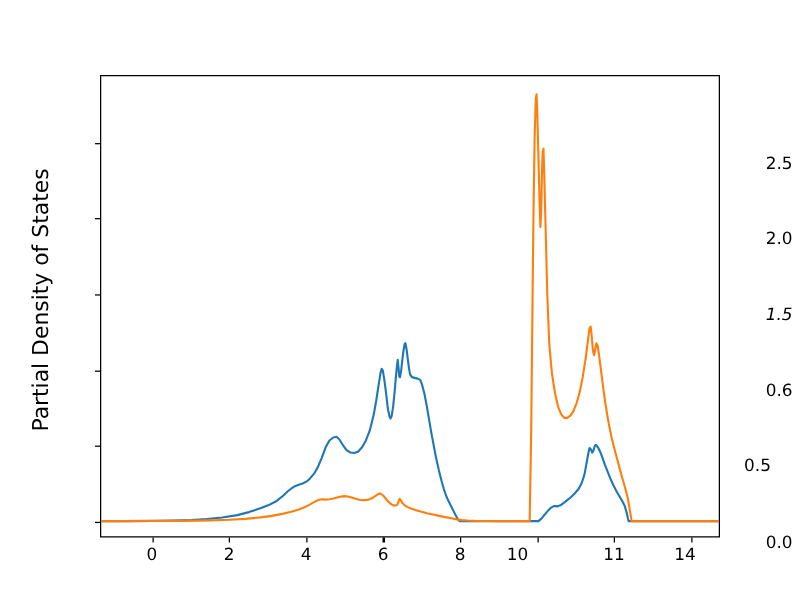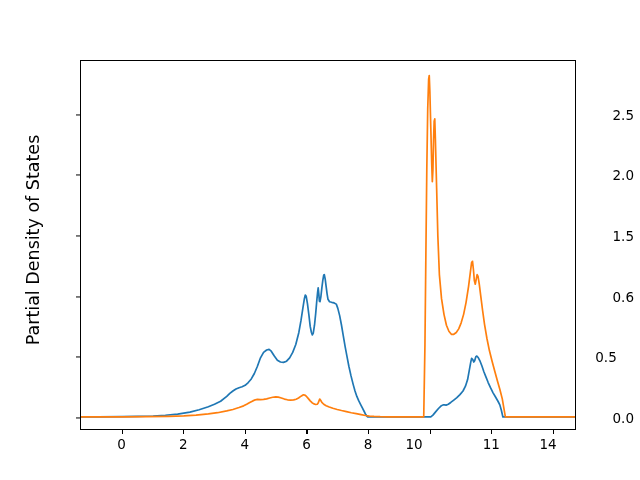--- a/index.html
+++ b/index.html
@@ -59,20 +59,21 @@
   .ytick-label {
     position: absolute;
     right: 0;
     width: 62px;
     text-align: right;
     font-size: 13.5px;
     color: #000000;
     transform: translateY(-50%);
     padding-right: 6px;
     box-sizing: border-box;
+    margin-top: 16px;
   }
   .xtick-label {
     position: absolute;
     top: 436px;
     width: 40px;
     margin-left: -20px;
     text-align: center;
     font-size: 13.5px;
     color: #000000;
   }
@@ -96,21 +97,21 @@
 <body>
 
 <div id="figure">
 
   <div class="ylabel">Partial Density of States</div>
 
   <div id="ytick-labels">
       <div class="ytick-label" style="top: 417.869px;">0.0</div>
       <div class="ytick-label" style="top: 357.213px; text-align: center;">0.5</div>
       <div class="ytick-label" style="top: 296.557px;">0.6</div>
-      <div class="ytick-label" style="top: 235.902px;">1.5</div>
+      <div class="ytick-label" style="top: 235.902px; font-style: italic;">1.5</div>
       <div class="ytick-label" style="top: 175.246px;">2.0</div>
       <div class="ytick-label" style="top: 114.59px;">2.5</div>
     </div>
   <div id="ytick-marks">
       <div class="tick-mark-y" style="top: 417.869px;"></div>
       <div class="tick-mark-y" style="top: 357.213px;"></div>
       <div class="tick-mark-y" style="top: 296.557px;"></div>
       <div class="tick-mark-y" style="top: 235.902px;"></div>
       <div class="tick-mark-y" style="top: 175.246px;"></div>
       <div class="tick-mark-y" style="top: 114.59px;"></div>

